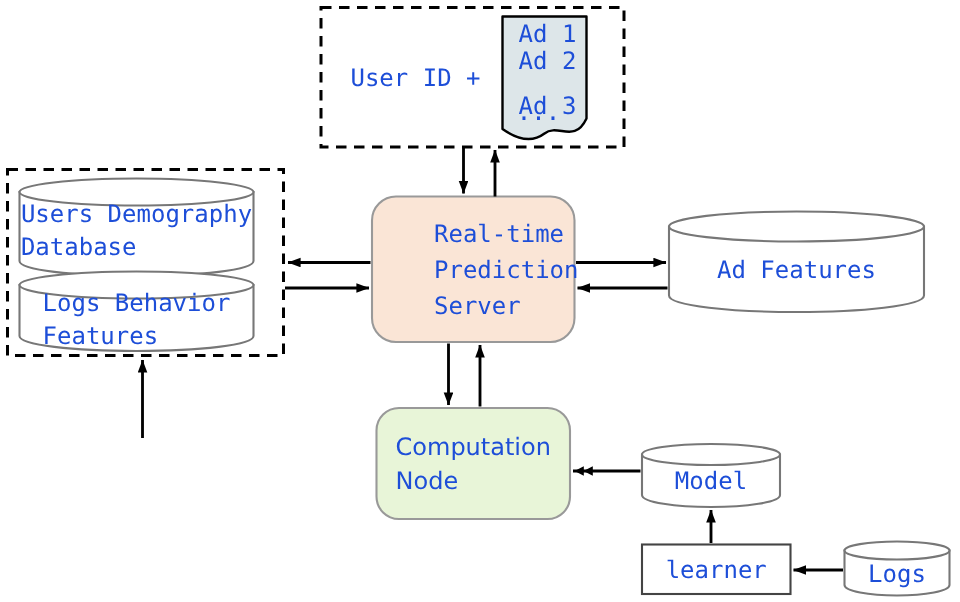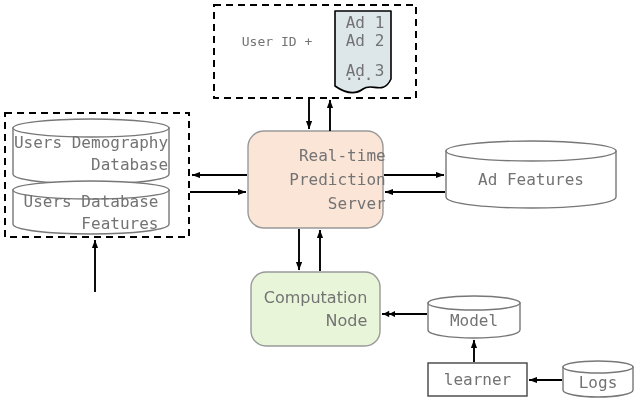--- a/index.html
+++ b/index.html
@@ -23,22 +23,22 @@
     left: 0;
     top: 0;
     width: 640px;
     height: 401px;
   }
   .node-label {
     position: absolute;
     display: flex;
     align-items: center;
     justify-content: center;
-    text-align: right;
-    color: #737373;
+    text-align: left;
+    color: #1d4ed8;
     white-space: pre-line;
     pointer-events: none;
   }
   .mono {
     font-family: "DejaVu Sans Mono", monospace;
   }
   .sans {
     font-family: "DejaVu Sans", sans-serif;
   }
 </style>
@@ -118,31 +118,31 @@
       <line x1="427" y1="314" x2="382" y2="314" marker-end="url(#arrow2)"></line>
 
       <line x1="474" y1="362" x2="474" y2="340" marker-end="url(#arrow)"></line>
 
       <line x1="562" y1="380" x2="529" y2="380" marker-end="url(#arrow)"></line>
 
       <line x1="95" y1="292" x2="95" y2="240" marker-end="url(#arrow)"></line>
     </g>
   </svg>
 
-  <div class="node-label mono" style="left:222px; top:28px; width:110px; height:26px; font-size:13px;">User ID +</div>
+  <div class="node-label mono" style="left:222px; top:38px; width:110px; height:26px; font-size:16px;">User ID +</div>
 
   <div class="node-label mono" style="left:339px; top:12px; width:52px; height:20px; font-size:16px;">Ad 1</div>
   <div class="node-label mono" style="left:339px; top:30px; width:52px; height:20px; font-size:16px;">Ad 2</div>
   <div class="node-label mono" style="left:339px; top:48px; width:52px; height:20px; font-size:16px;margin-top:12px;">Ad 3</div>
   <div class="node-label mono" style="left:339px; top:64px; width:40px; height:20px; font-size:16px;">...</div>
 
   <div class="node-label mono" style="left:11px; top:130px; width:160px; height:48px; font-size:16px; line-height:22px;">Users Demography
 Database</div>
 
-  <div class="node-label mono" style="left:11px; top:190px; width:160px; height:46px; font-size:16px; line-height:22px;">Users Database
+  <div class="node-label mono" style="left:11px; top:190px; width:160px; height:46px; font-size:16px; line-height:22px;">Logs Behavior
 Features</div>
 
   <div class="node-label mono" style="left:248px; top:133px; width:135px; height:93px; font-size:16px; line-height:24px;padding-left:22px;">Real-time
 Prediction
 Server</div>
 
   <div class="node-label mono" style="left:446px; top:155px; width:170px; height:48px; font-size:16px;">Ad Features</div>
 
   <div class="node-label sans" style="left:251px; top:274px; width:129px; height:70px; font-size:16px; line-height:23px;">Computation
 Node</div>

